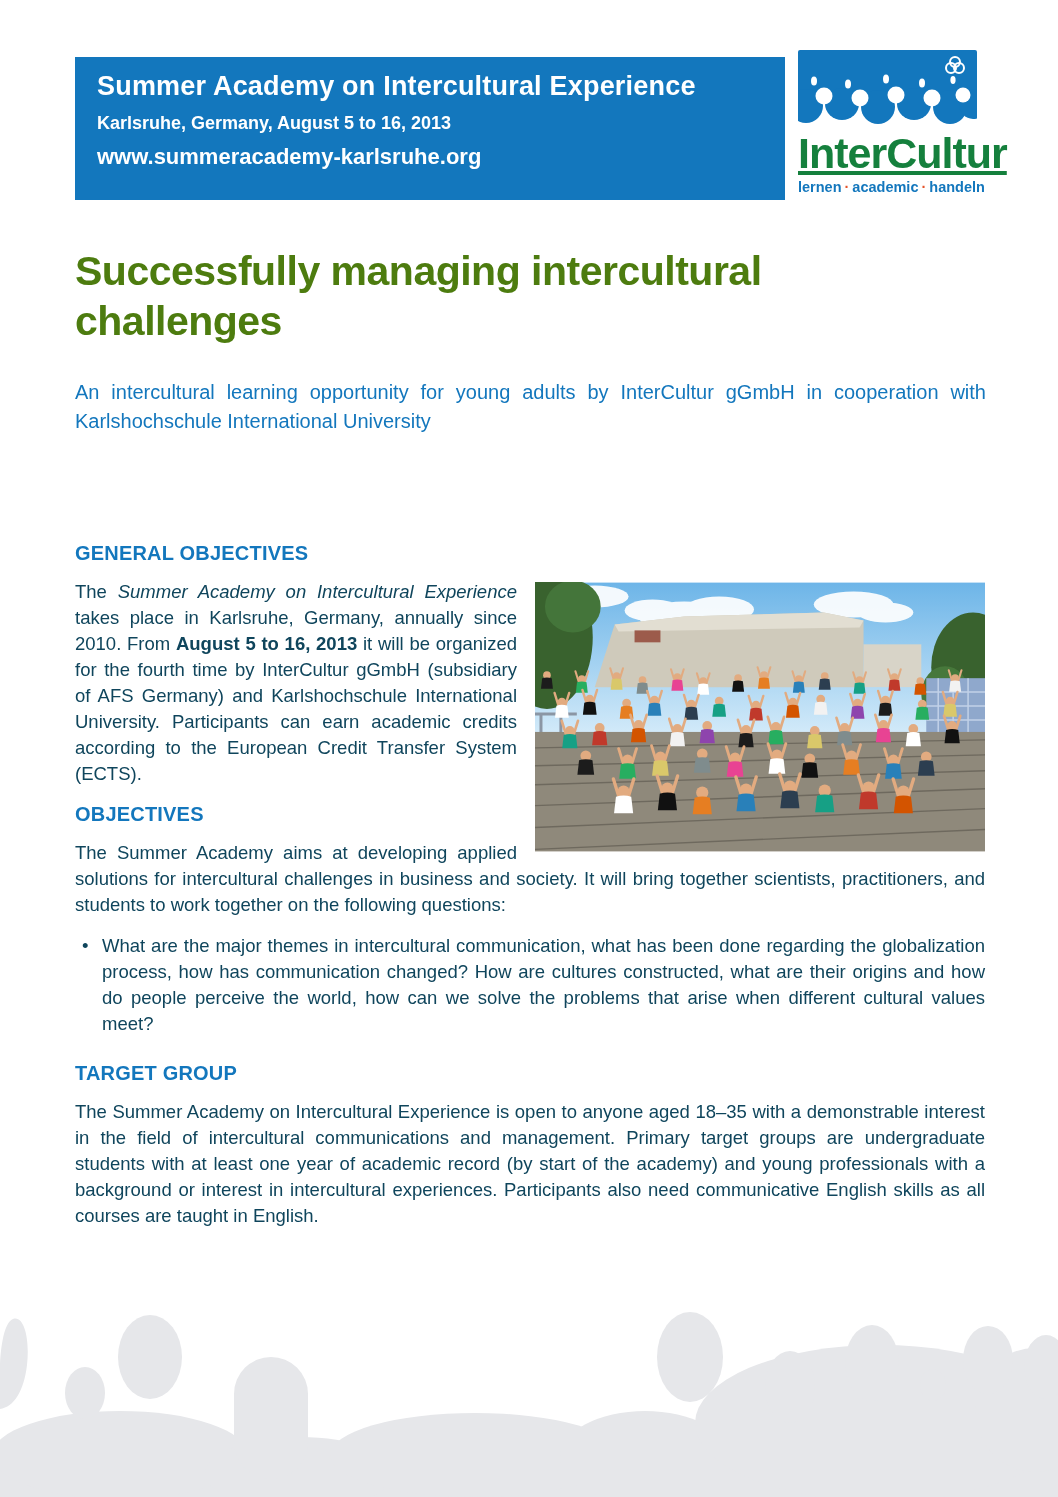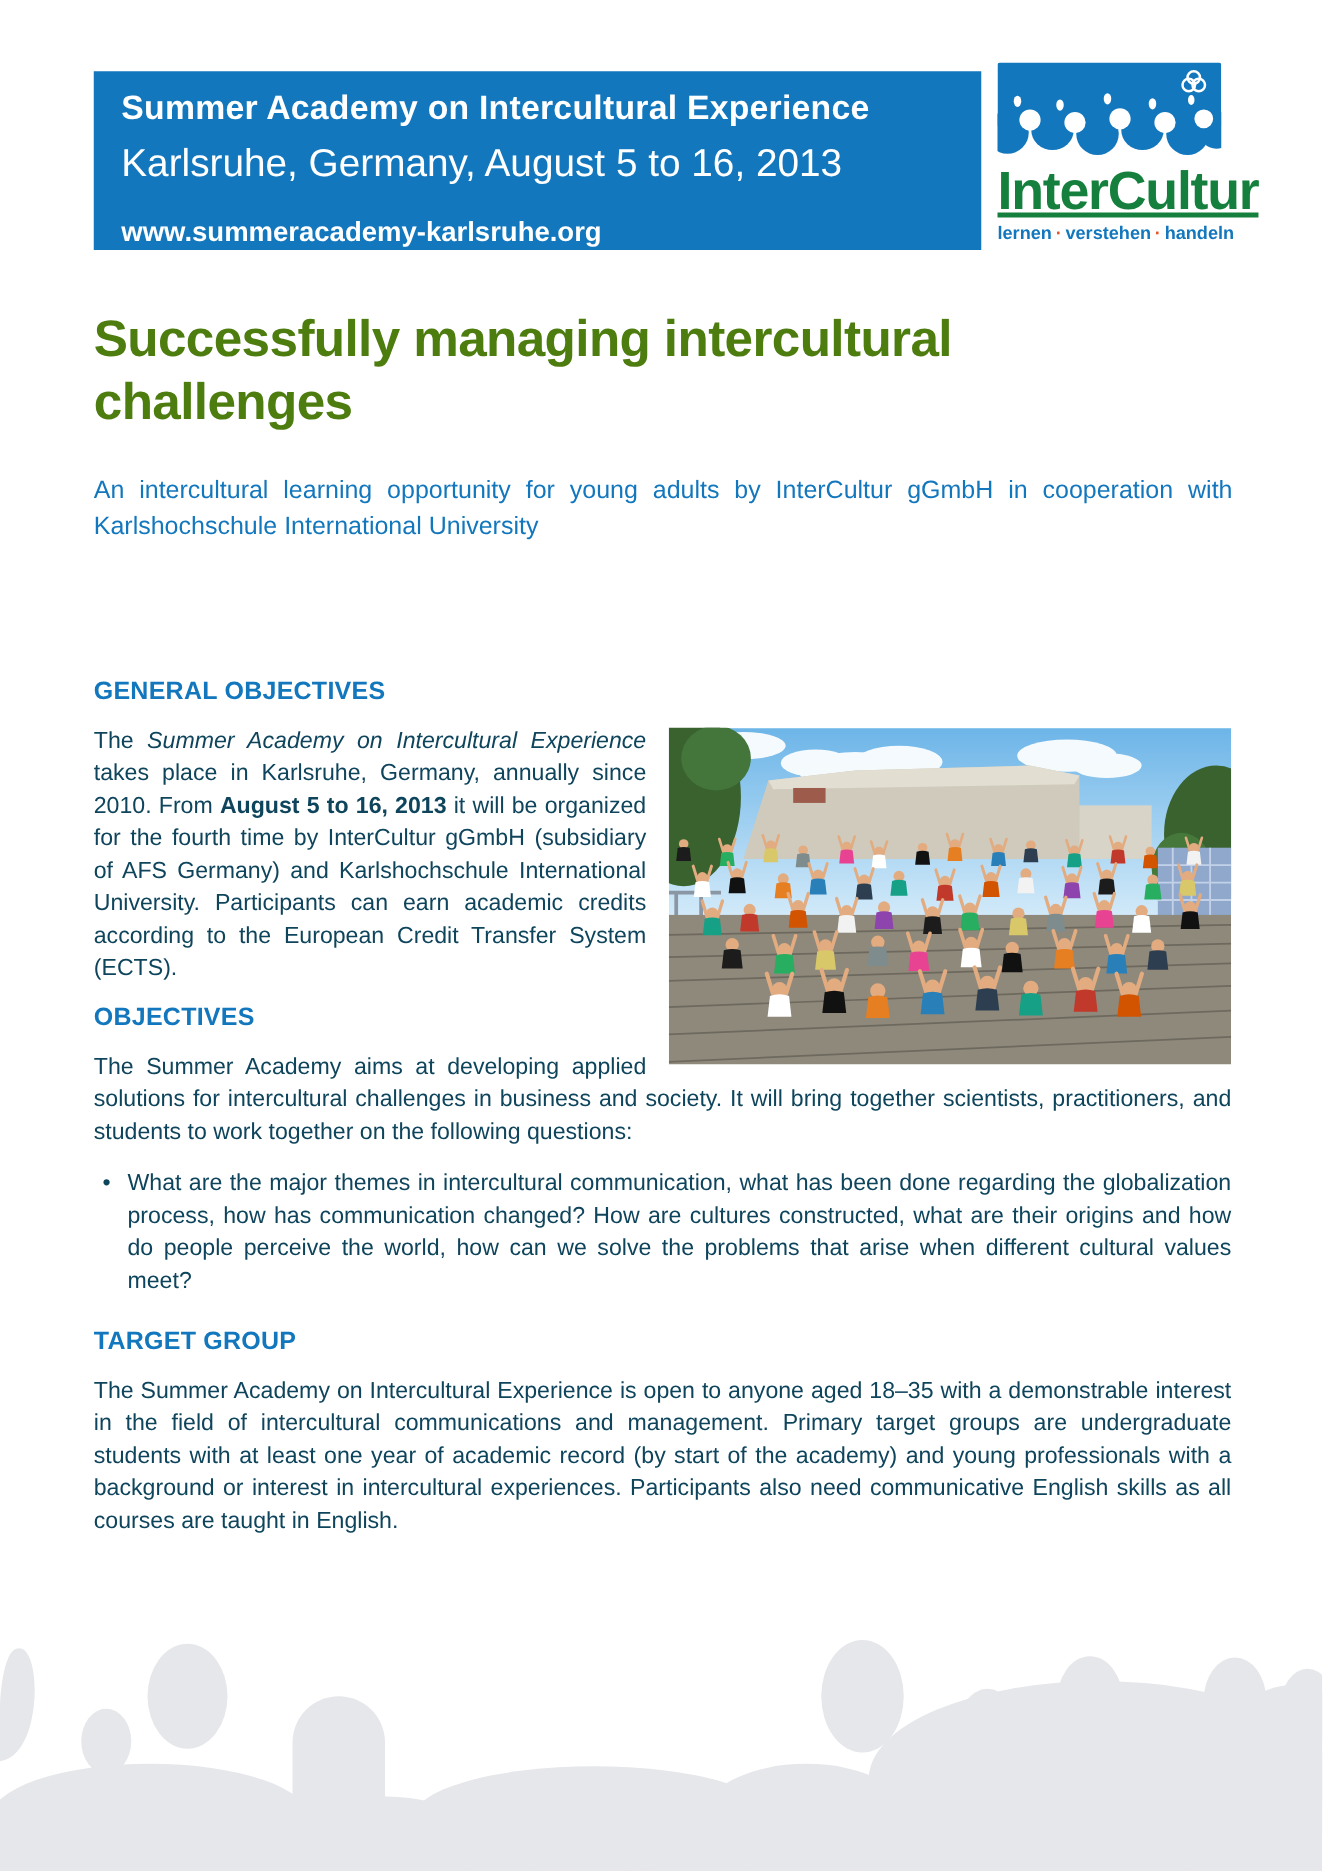--- a/index.html
+++ b/index.html
@@ -8,21 +8,21 @@
     position:relative; width:1058px; height:1497px; background:#ffffff;
     overflow:hidden; font-family:"Liberation Sans", sans-serif;
   }
 
   
   .header-band {
     position:absolute; left:75px; top:57px; width:710px; height:143px;
     background:#1377bd; color:#ffffff; box-sizing:border-box; padding:14px 22px 0 22px;
   }
   .header-title { font-size:27px; font-weight:bold; line-height:1.15; margin:0 0 11px 0; letter-spacing:.2px; }
-  .header-sub   { font-size:31px; font-weight:normal; line-height:1.15; margin:0 0 24px 0; }
+  .header-sub   { font-size:18px; font-weight:bold; line-height:1.15; margin:0 0 10px 0; }
   .header-url   { font-size:22px; font-weight:bold; line-height:1.15; margin:0; }
 
   
   .logo { position:absolute; left:798px; top:50px; width:187px; }
   .logo svg { display:block; }
   .logo-wordmark { font-size:43px; font-weight:bold; color:#15803d; letter-spacing:-1px; line-height:1; margin-top:4px;text-decoration:underline; }
   .logo-tagline  { font-size:14.5px; font-weight:bold; color:#1377bd; margin-top:4px; white-space:nowrap; }
   .logo-tagline .dot { color:#e5532a; padding:0 3px; }
 
   
@@ -104,21 +104,21 @@
       </g>
 
       <g stroke="#ffffff" stroke-width="2" fill="none">
         <circle cx="157" cy="12" r="5"></circle>
         <circle cx="153" cy="18" r="5"></circle>
         <circle cx="161" cy="18" r="5"></circle>
       </g>
     </svg>
     <div class="logo-wordmark">InterCultur</div>
     <div class="logo-tagline">
-      <span>lernen</span><span class="dot">·</span><span>verstehen</span><span class="dot">·</span><span>handeln</span>
+      <span>lernen</span><span class="dot">·</span><span>academic</span><span class="dot">·</span><span>handeln</span>
     </div>
   </div>
 
   <div class="headline">Successfully managing intercultural challenges</div>
   <div class="lead">An intercultural learning opportunity for young adults by InterCultur gGmbH in cooperation with Karlshochschule International University</div>
 
   <div class="content">
 
     <h2>GENERAL OBJECTIVES</h2>
 

